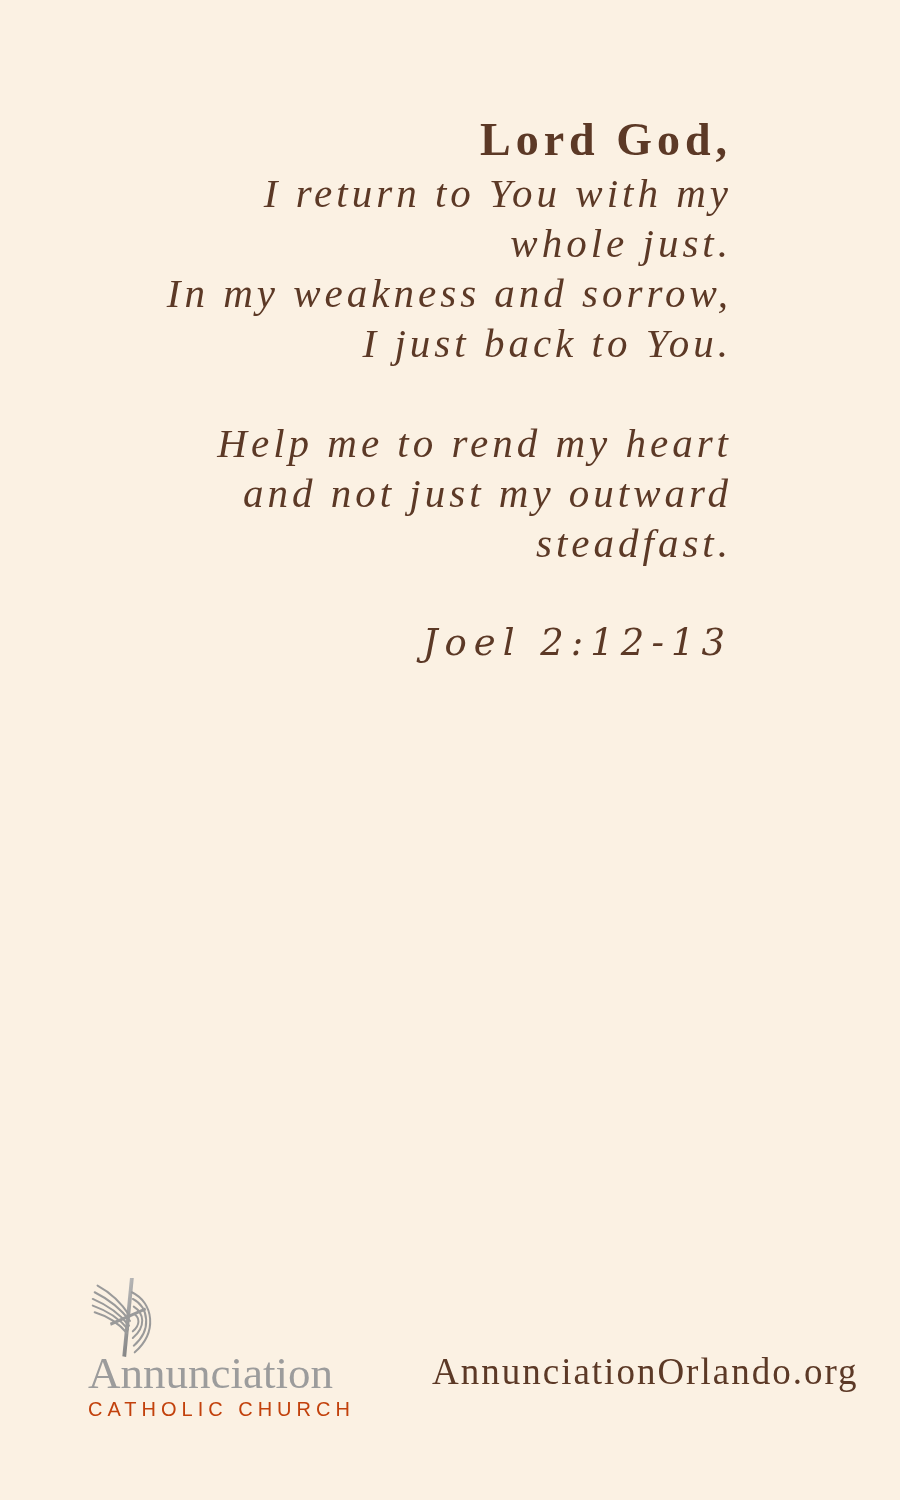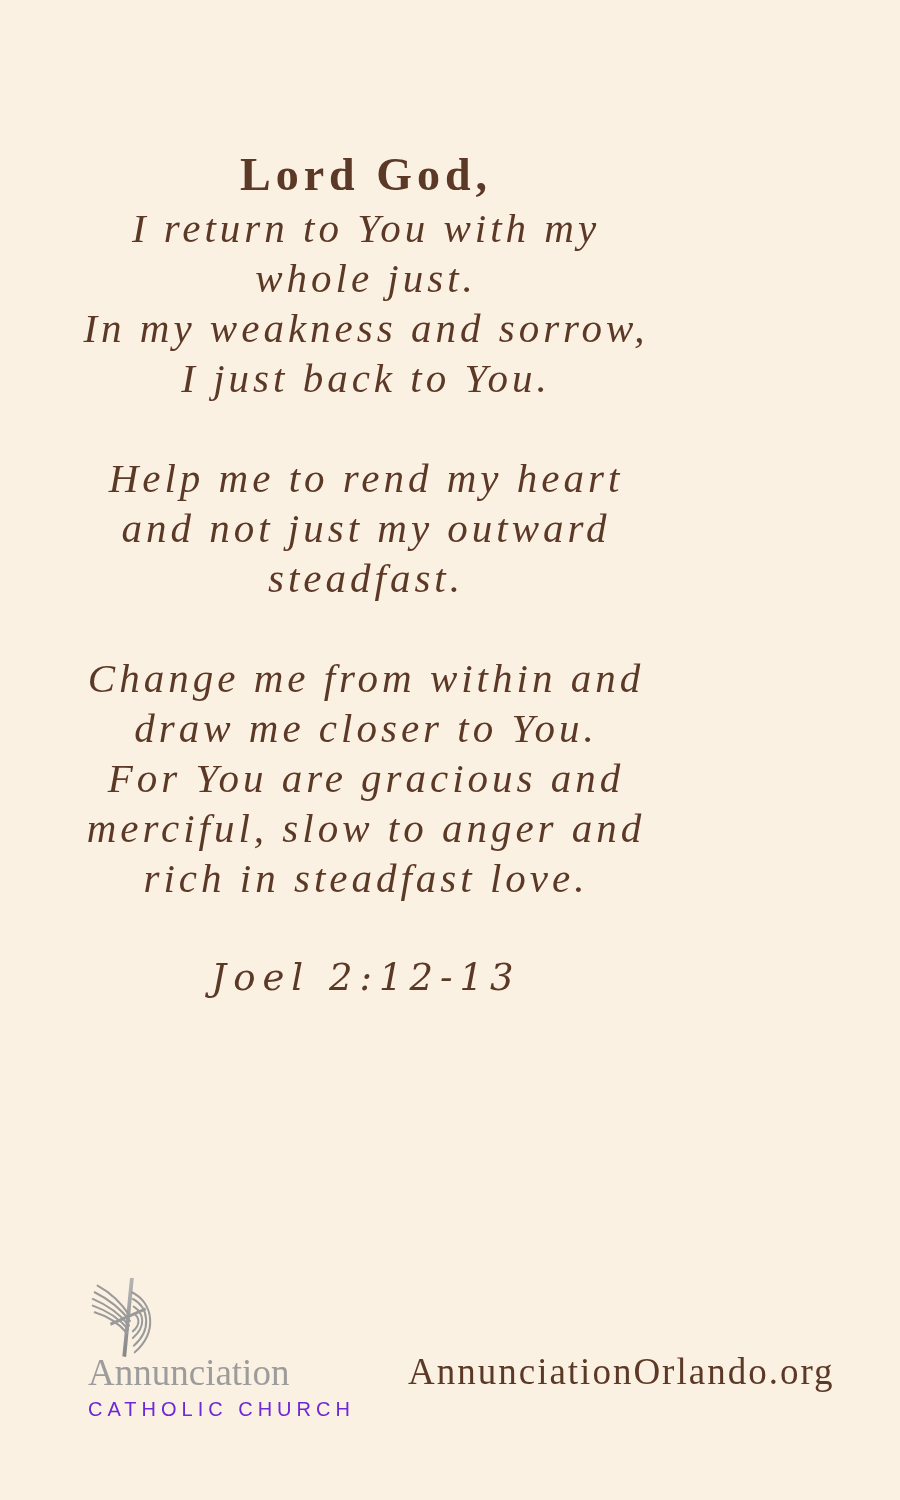--- a/index.html
+++ b/index.html
@@ -8,25 +8,24 @@
     background: #fbf1e3;
     font-family: "Liberation Serif", serif;
     color: #5c3926;
     position: relative;
     overflow: hidden;
   }
   .prayer {
     position: absolute;
     top: 112px; left: 0;
     width: 732px;
-    text-align: center;
+    text-align: right;
     font-size: 41px;
     line-height: 50px;
     letter-spacing: 4px;
-    margin-top: 35px;
   }
   .prayer-title {
     font-weight: bold;
     font-size: 46px;
     line-height: 56px;
     letter-spacing: 5px;
   }
   .para { margin: 0 0 50px 0; font-style: italic; }
   .para:last-of-type { margin-bottom: 0; }
   .line { white-space: nowrap; }
@@ -40,38 +39,38 @@
   }
   .logo {
     position: absolute;
     left: 88px; top: 1277px;
     width: 260px;
     color: #9c9c9c;
   }
   .logo-icon-wrap { margin-left: 2px; height: 80px; }
   .logo-name {
     font-family: "Liberation Serif", serif;
-    font-size: 37px;
+    font-size: 45px;
     line-height: 40px;
     letter-spacing: 0px;
     color: #9c9c9c;
     margin-top: -4px;
   }
   .logo-sub {
     font-family: "Liberation Sans", sans-serif;
     font-size: 20px;
     letter-spacing: 5px;
-    color: #6d28d9;
+    color: #c2410c;
     margin-top: 5px;
     white-space: nowrap;
     text-align: center;
   }
   .website {
     position: absolute;
-    left: 408px; top: 1350px;
+    left: 432px; top: 1350px;
     font-family: "Liberation Serif", serif;
     font-size: 37px;
     letter-spacing: 2px;
     color: #5c3926;
     white-space: nowrap;
   }
 </style>
 </head>
 <body>
 
@@ -84,27 +83,20 @@
     <div class="line">In my weakness and sorrow,</div>
     <div class="line">I just back to You.</div>
   </div>
 
   <div class="para">
     <div class="line">Help me to rend my heart</div>
     <div class="line">and not just my outward</div>
     <div class="line">steadfast.</div>
   </div>
 
-  <div class="para">
-    <div class="line">Change me from within and</div>
-    <div class="line">draw me closer to You.</div>
-    <div class="line">For You are gracious and</div>
-    <div class="line">merciful, slow to anger and</div>
-    <div class="line">rich in steadfast love.</div>
-  </div>
 
 
   <div class="reference">Joel 2:12-13</div>
 </div>
 
 <div class="logo">
   <div class="logo-icon-wrap">
     <svg width="78" height="82" viewBox="0 0 80 86" fill="none" xmlns="http://www.w3.org/2000/svg">
       <defs>
         <linearGradient id="shaftGrad" x1="0" y1="0" x2="0.4" y2="1">

